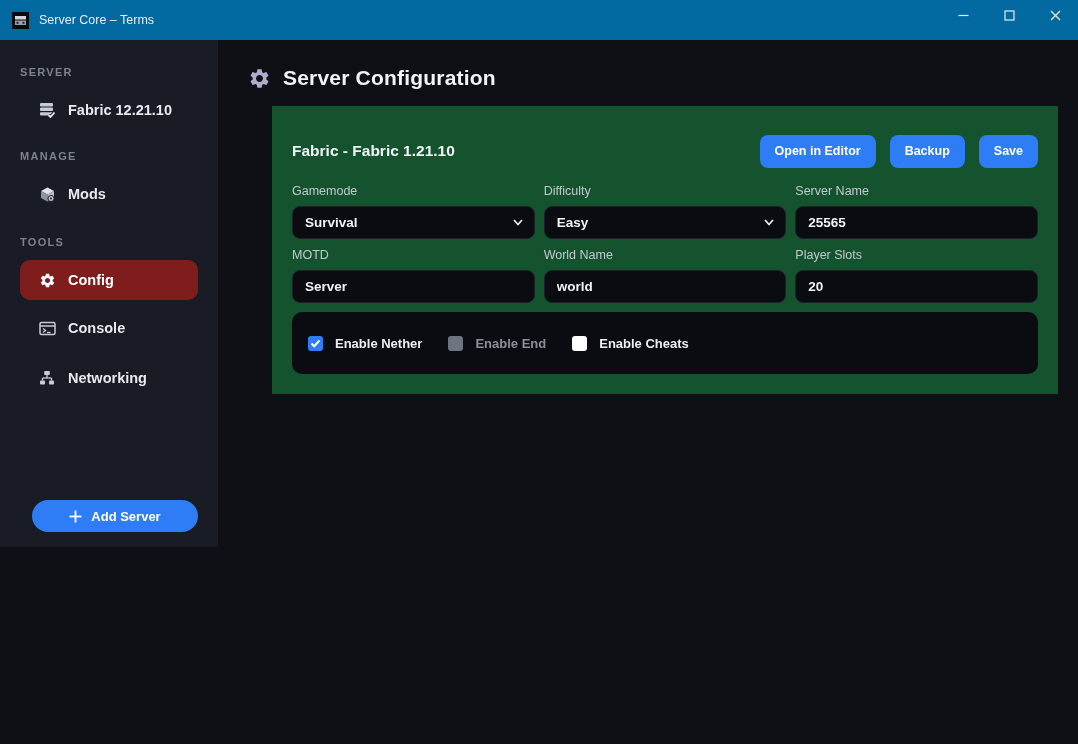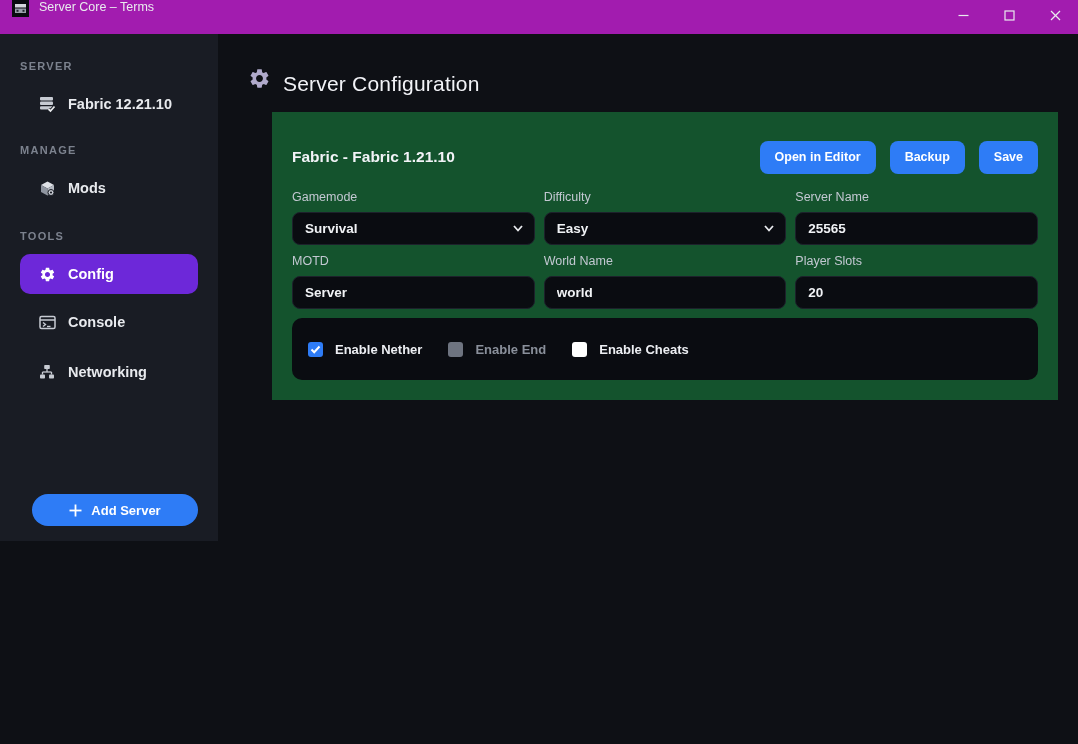--- a/index.html
+++ b/index.html
@@ -4,21 +4,21 @@
 <style>
   * { margin:0; padding:0; box-sizing:border-box; }
   html,body { width:1078px; height:744px; overflow:hidden; }
   body {
     background:#0e1015;
     color:#eceef2;
     font-family:"Liberation Sans", sans-serif;
   }
 
   
-  .titlebar { height:34px; background:#a21caf; display:flex; align-items:flex-start; }
+  .titlebar { height:40px; background:#0369a1; display:flex; align-items:center; }
   .titlebar-icon {
     width:17px; height:17px; margin-left:12px; background:#090b0f;
     display:flex; align-items:center; justify-content:center; flex-shrink:0;
   }
   .titlebar-title { margin-left:10px; font-size:12.5px; color:#e9ebee; }
   .win-controls { margin-left:auto; display:flex; height:100%; }
   .win-btn { width:46px; height:30px; display:flex; align-items:center; justify-content:center; }
 
   
   .app { display:flex; height:507px; }
@@ -30,34 +30,34 @@
   }
   .section-label {
     font-size:11px; font-weight:700; letter-spacing:1.3px; color:#7c828e;
   }
   .nav-item {
     display:flex; align-items:center; height:36px; gap:12px;
     padding-left:18px; border-radius:10px;
     color:#e8eaee; font-size:14.5px; font-weight:600; cursor:default;
   }
   .nav-item .nav-icon { width:18px; height:18px; display:flex; align-items:center; justify-content:center; flex-shrink:0; }
-  .nav-item.active { background:#6d28d9; height:40px; color:#ffffff; }
+  .nav-item.active { background:#7f1d1d; height:40px; color:#ffffff; }
   .mt14 { margin-top:14px; } .mt22 { margin-top:22px; } .mt24 { margin-top:24px; }
   .mt12 { margin-top:12px; } .mt10 { margin-top:10px; }
   .add-server-btn {
     position:absolute; left:32px; right:20px; bottom:15px; height:32px;
     background:#2e7cf6; border:none; border-radius:16px; color:#fff;
     font-family:inherit; font-size:13px; font-weight:700;
     display:flex; align-items:center; justify-content:center; gap:9px; cursor:pointer;
   }
 
   
   .main { flex:1; padding:26px 0 0 30px; }
   .page-title-row { display:flex; align-items:center; gap:12px; }
-  .page-title { font-size:21px; font-weight:400; color:#f2f3f7; letter-spacing:0.2px;margin-top:12px; }
+  .page-title { font-size:21px; font-weight:700; color:#f2f3f7; letter-spacing:0.2px; }
 
   .card {
     margin:16px 20px 0 24px; background:#14532d; border-radius:0; padding:20px;
   }
   .card-header { display:flex; justify-content:space-between; align-items:center; height:50px; margin-bottom:8px; }
   .card-title { font-size:15.5px; font-weight:700; color:#f2f3f7; }
   .card-actions { display:flex; gap:14px; }
   .btn-blue {
     background:#2e7cf6; color:#fff; border:none; border-radius:8px; height:33px;
     padding:0 15px; font-family:inherit; font-size:12.5px; font-weight:600; cursor:pointer;

